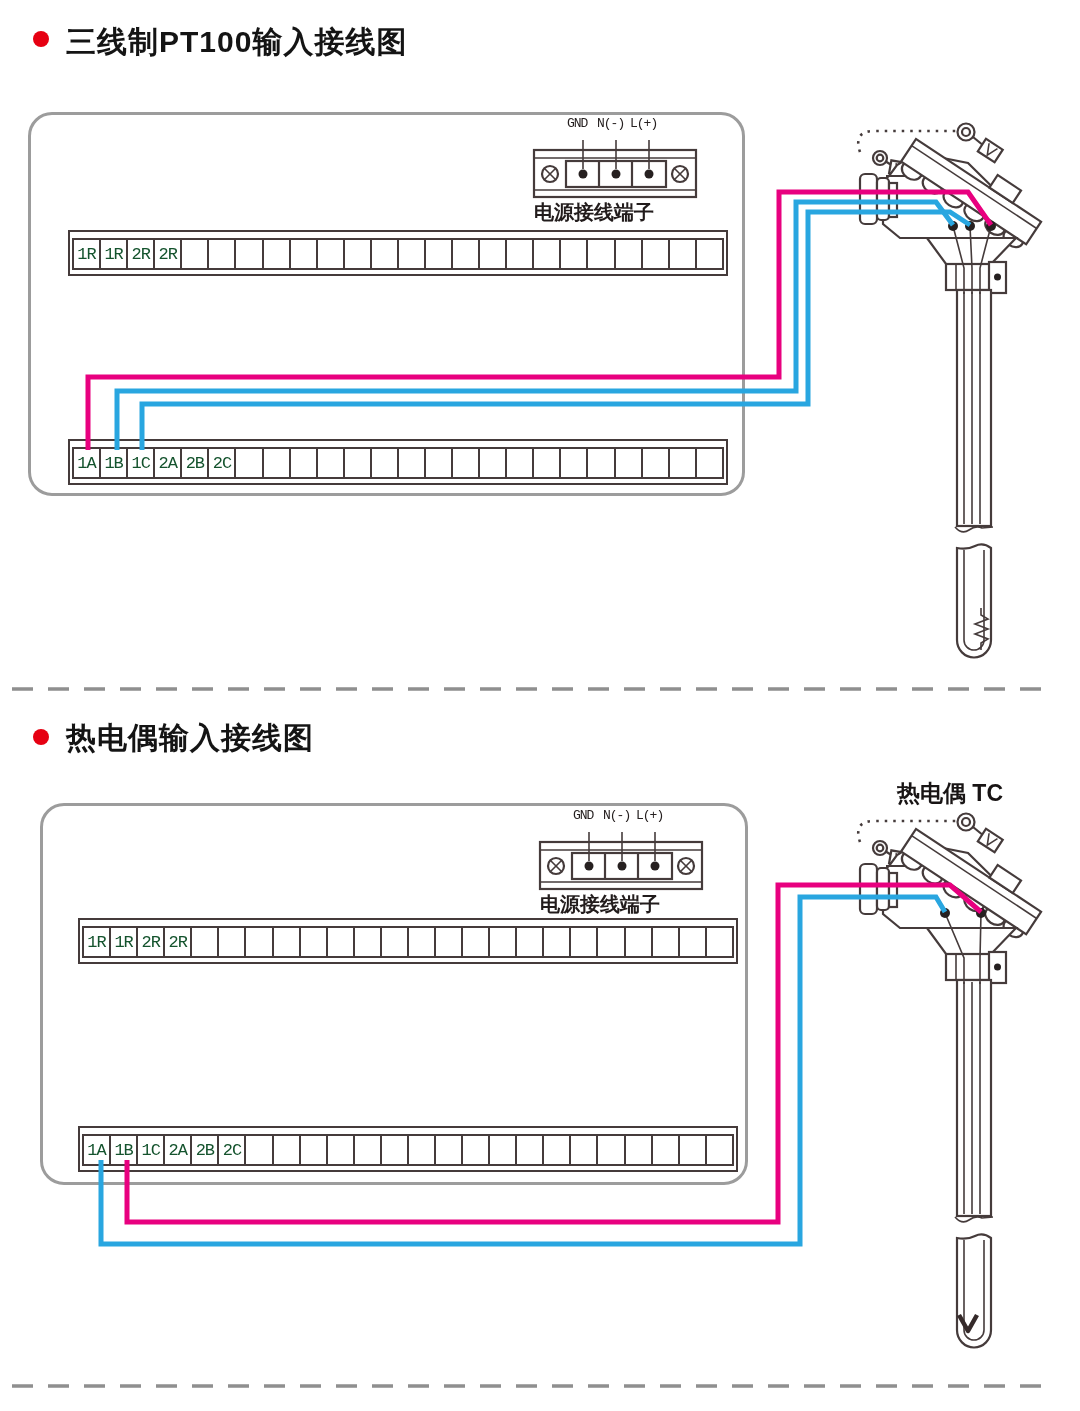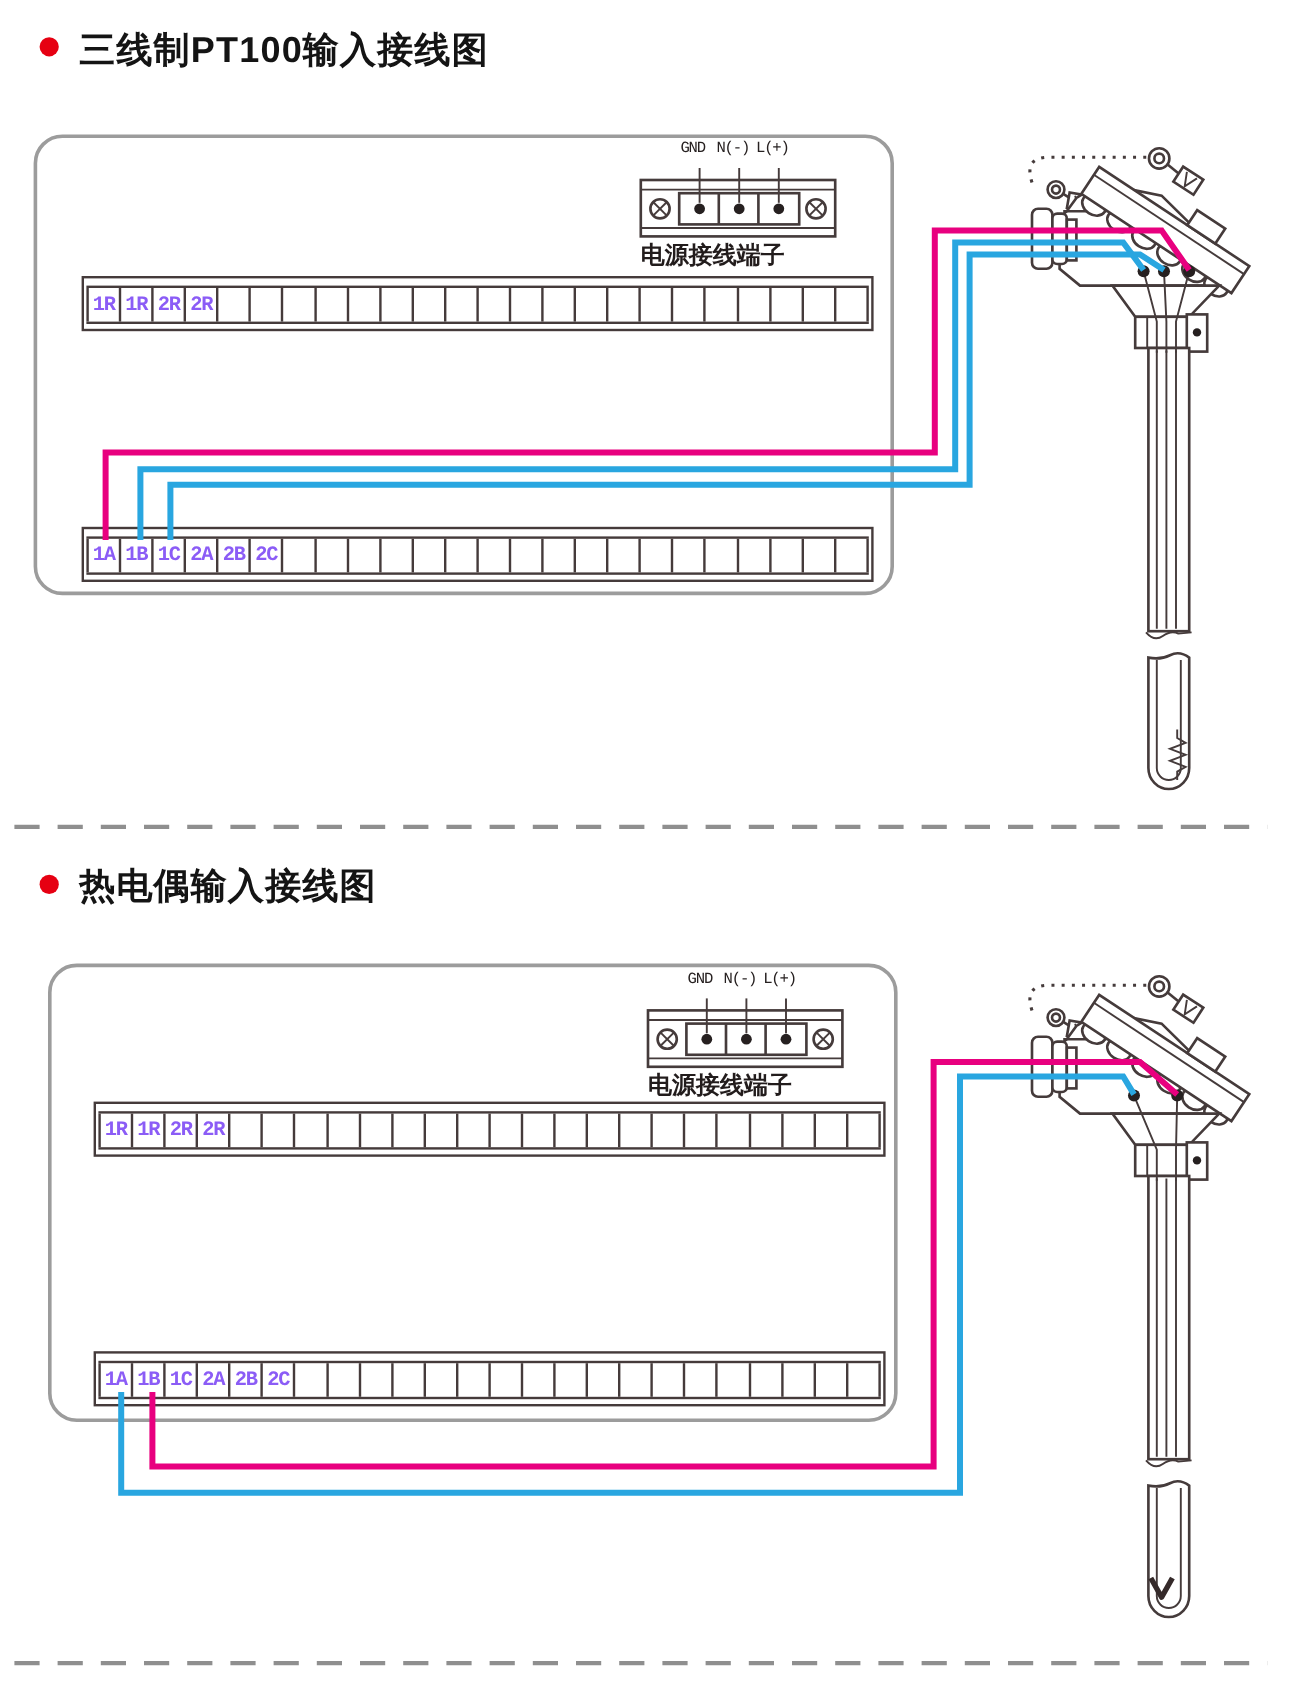--- a/index.html
+++ b/index.html
@@ -20,21 +20,21 @@
   .bullet{position:absolute;width:16px;height:16px;border-radius:50%;background:var(--bullet-red);}
   .sec-title{position:absolute;font-size:30px;font-weight:600;letter-spacing:1px;color:#141414;white-space:nowrap;}
   .sensor-label{position:absolute;width:200px;text-align:center;font-size:23px;font-weight:700;color:#181414;white-space:nowrap;}
   .panel{position:absolute;border:3px solid var(--panel-border);border-radius:24px;background:#fff;}
   .pwr-label{position:absolute;font-family:"Liberation Mono","DejaVu Sans Mono",monospace;font-weight:400;font-size:13px;color:var(--ink);white-space:nowrap;letter-spacing:-1px;}
   .pwr-caption{position:absolute;width:162px;text-align:left;font-size:20px;font-weight:700;color:#221c1c;white-space:nowrap;}
   .strip{position:absolute;width:660px;height:46px;box-sizing:border-box;border:2px solid var(--line-art);background:#fff;padding:6px 2px 4px 2px;}
   .cells{display:flex;height:100%;box-sizing:border-box;border-top:2px solid var(--line-art);border-bottom:2px solid var(--line-art);}
   .cell{flex:1;box-sizing:border-box;border-right:2px solid var(--line-art);display:flex;align-items:center;justify-content:center;}
   .cell:first-child{border-left:2px solid var(--line-art);}
-  .cell span{font-family:"Liberation Mono","DejaVu Sans Mono",monospace;font-weight:700;font-size:17px;letter-spacing:-1px;color:#8b5cf6;line-height:1;}
+  .cell span{font-family:"Liberation Mono","DejaVu Sans Mono",monospace;font-weight:400;font-size:17px;letter-spacing:-1px;color:#14532d;line-height:1;}
   svg.overlay{position:absolute;left:0;top:0;pointer-events:none;}
   .art{fill:none;stroke:var(--line-art);stroke-width:2.2px;}
   .artf{fill:#fff;stroke:var(--line-art);stroke-width:2.2px;}
   .thin{fill:none;stroke:var(--line-art);stroke-width:1.6px;}
   .dot{fill:var(--ink);stroke:none;}
   .wire{fill:none;stroke-width:5px;stroke-linejoin:miter;}
   .wire-pink{stroke:var(--wire-pink);}
   .wire-blue{stroke:var(--wire-blue);}
   .dashline{stroke:var(--dash);stroke-width:3.5px;stroke-dasharray:21 15;}
   .chain{fill:none;stroke:var(--line-art);stroke-width:2.6px;stroke-dasharray:2.5 6;}
@@ -129,20 +129,21 @@
         <div class="cell"></div>
         <div class="cell"></div>
         <div class="cell"></div>
         <div class="cell"></div>
       </div>
   </div>
 
   <div class="bullet" style="left:33px;top:729px;"></div>
   <div class="sec-title" style="left:66px;top:718px;text-align:center;">热电偶输入接线图</div>
 
+  <div class="sensor-label" style="left:850px;top:778px;">热电偶 TC</div>
 
   <div class="panel" style="left:40px;top:803px;width:702px;height:376px;"></div>
 
   <div class="pwr-label" style="left:573px;top:808px;">GND</div>
   <div class="pwr-label" style="left:603px;top:808px;">N(-)</div>
   <div class="pwr-label" style="left:636px;top:808px;">L(+)</div>
   <div class="pwr-caption" style="left:540px;top:891px;">电源接线端子</div>
 
   <div class="strip" style="left:78px;top:918px;">
     <div class="cells">

